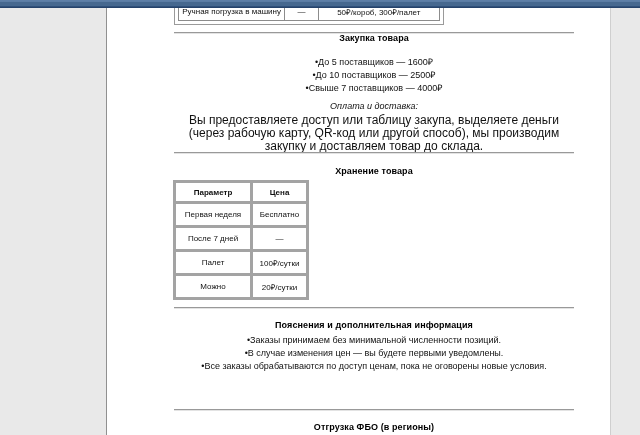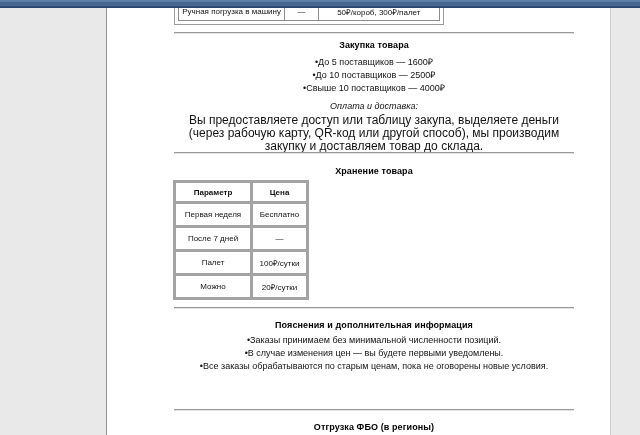--- a/index.html
+++ b/index.html
@@ -85,25 +85,25 @@
             <td style="width:105px">Ручная погрузка в машину</td>
             <td style="width:33px">—</td>
             <td style="width:120px">50₽/короб, 300₽/палет</td>
           </tr>
         </tbody>
       </table>
     </div>
 
     <div class="hr" style="top:32px"></div>
 
-    <div class="sec-title" style="top:40px">Закупка товара</div>
+    <div class="sec-title" style="top:33px">Закупка товара</div>
     <ul class="bullets" style="top:56px">
       <li>•До 5 поставщиков — 1600₽</li>
       <li>•До 10 поставщиков — 2500₽</li>
-      <li>•Свыше 10 поставщиков — 4000₽</li>
+      <li>•Свыше 7 поставщиков — 4000₽</li>
     </ul>
     <div class="subtitle-italic" style="top:101px">Оплата и доставка:</div>
     <div class="para" style="top:114px">Вы предоставляете доступ или таблицу закупа, выделяете деньги (через рабочую карту, QR-код или другой способ), мы производим закупку и доставляем товар до склада.</div>
 
     <div class="hr" style="top:152px"></div>
 
     <div class="sec-title" style="top:166px">Хранение товара</div>
     <table class="storage-table">
       <thead>
         <tr>
@@ -130,21 +130,21 @@
         </tr>
       </tbody>
     </table>
 
     <div class="hr" style="top:307px"></div>
 
     <div class="sec-title" style="top:320px">Пояснения и дополнительная информация</div>
     <ul class="bullets" style="top:334px">
       <li>•Заказы принимаем без минимальной численности позиций.</li>
       <li>•В случае изменения цен — вы будете первыми уведомлены.</li>
-      <li>•Все заказы обрабатываются по старым ценам, пока не оговорены новые условия.</li>
+      <li>•Все заказы обрабатываются по доступ ценам, пока не оговорены новые условия.</li>
     </ul>
 
     <div class="hr" style="top:409px"></div>
 
     <div class="sec-title" style="top:422px">Отгрузка ФБО (в регионы)</div>
 
   </div>
 </div>
 
 </body></html>

